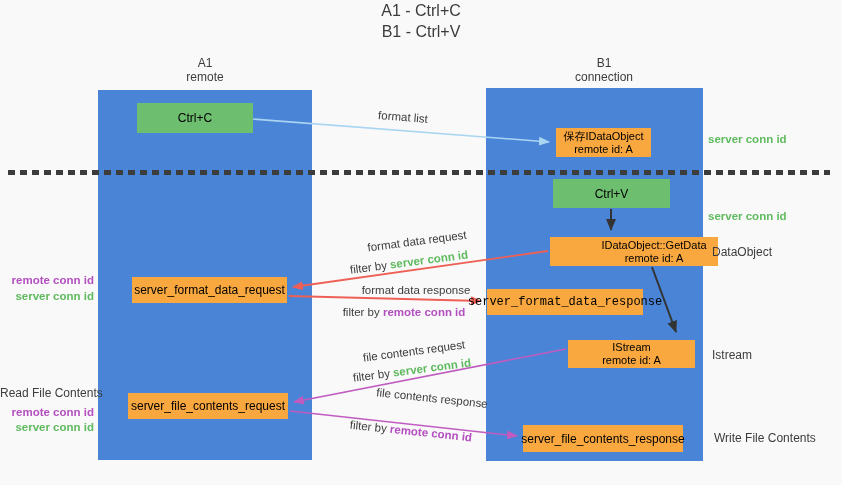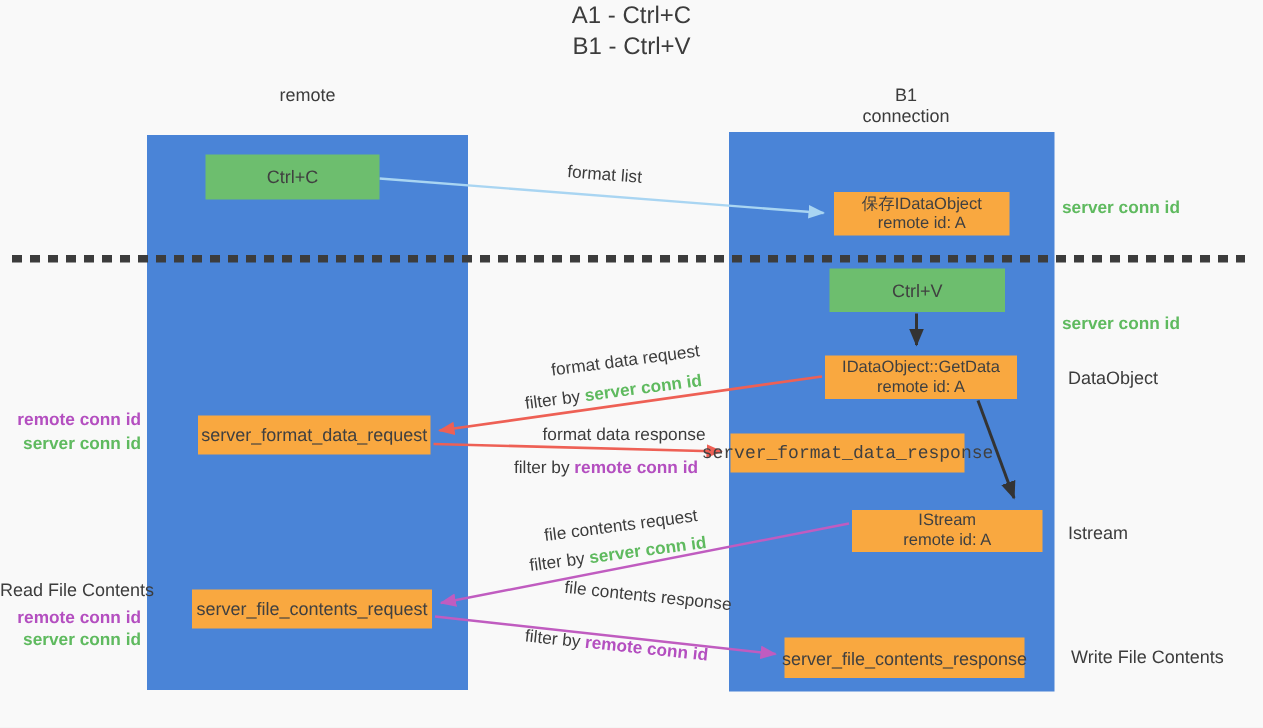--- a/index.html
+++ b/index.html
@@ -8,21 +8,21 @@
   .abs{position:absolute;}
 
   .title{left:0;top:8;width:842px;text-align:center;font-size:16px;line-height:21px;color:var(--dark);}
   .lane-header{width:120px;text-align:center;font-size:12px;line-height:14px;color:var(--dark);}
   .lane{background:var(--lane);}
 
   .divider{left:8px;top:170px;width:822px;height:5px;
     background:repeating-linear-gradient(90deg,var(--dark) 0 7px,transparent 7px 12px);}
 
   .node{display:flex;flex-direction:column;align-items:center;justify-content:center;
-    color:#404040;text-align:right;font-size:12px;line-height:14px;}
+    color:#000000;text-align:right;font-size:12px;line-height:14px;}
   .node.small{font-size:11px;line-height:13px;}
   .node.green{background:var(--green);}
   .node.orange{background:var(--orange);}
 
   .arrow-label{font-size:11.5px;color:var(--dark);white-space:nowrap;transform-origin:center;}
   .ctr{transform:translate(-50%,-50%);}
   .green-t{color:var(--green-text);font-weight:bold;}
   .purple-t{color:var(--purple-text);font-weight:bold;}
   .side-label{font-size:11.5px;white-space:nowrap;}
   .side-label.dark{color:var(--dark);font-size:12px;}
@@ -34,20 +34,21 @@
 <body>
 
 <div class="canvas">
 
   <div class="abs title">
     <div>A1 - Ctrl+C</div>
     <div>B1 - Ctrl+V</div>
   </div>
 
   <div class="abs lane-header" style="left:145px;top:56px;">
+    <div>A1</div>
     <div>remote</div>
   </div>
   <div class="abs lane-header" style="left:544px;top:56px;">
     <div>B1</div>
     <div>connection</div>
   </div>
 
   <div class="abs lane" style="left:98px;top:90px;width:214px;height:370px;"></div>
   <div class="abs lane" style="left:486px;top:88px;width:217px;height:373px;"></div>
 
@@ -74,30 +75,30 @@
     <line x1="548" y1="251" x2="293" y2="287" style="stroke:var(--red-arrow)" stroke-width="1.8" marker-end="url(#m-red)"></line>
     <line x1="289" y1="296" x2="481" y2="301" style="stroke:var(--red-arrow)" stroke-width="1.8" marker-end="url(#m-red)"></line>
     <line x1="566" y1="349" x2="294" y2="402" style="stroke:var(--magenta-arrow)" stroke-width="1.6" marker-end="url(#m-mag)"></line>
     <line x1="290" y1="411" x2="517" y2="436" style="stroke:var(--magenta-arrow)" stroke-width="1.6" marker-end="url(#m-mag)"></line>
   </svg>
 
   <div class="abs node green" style="left:137px;top:103px;width:116px;height:30px;">
     <span>Ctrl+C</span>
   </div>
 
-  <div class="abs node orange small" style="left:556px;top:128px;width:117px;height:29px;">
+  <div class="abs node orange small" style="left:556px;top:128px;width:95px;height:29px;">
     <span>保存IDataObject</span>
     <span>remote id: A</span>
   </div>
 
   <div class="abs node green" style="left:553px;top:179px;width:117px;height:29px;">
     <span>Ctrl+V</span>
   </div>
 
-  <div class="abs node orange small" style="left:550px;top:237px;width:128px;height:29px;">
+  <div class="abs node orange small" style="left:550px;top:237px;width:128px;height:29px;padding-left:40px;">
     <span>IDataObject::GetData</span>
     <span>remote id: A</span>
   </div>
 
   <div class="abs node orange" style="left:132px;top:277px;width:155px;height:26px;">
     <span>server_format_data_request</span>
   </div>
 
   <div class="abs node orange" style="left:487px;top:289px;width:156px;height:26px;font-family:Liberation Mono, monospace;">
     <span>server_format_data_response</span>

